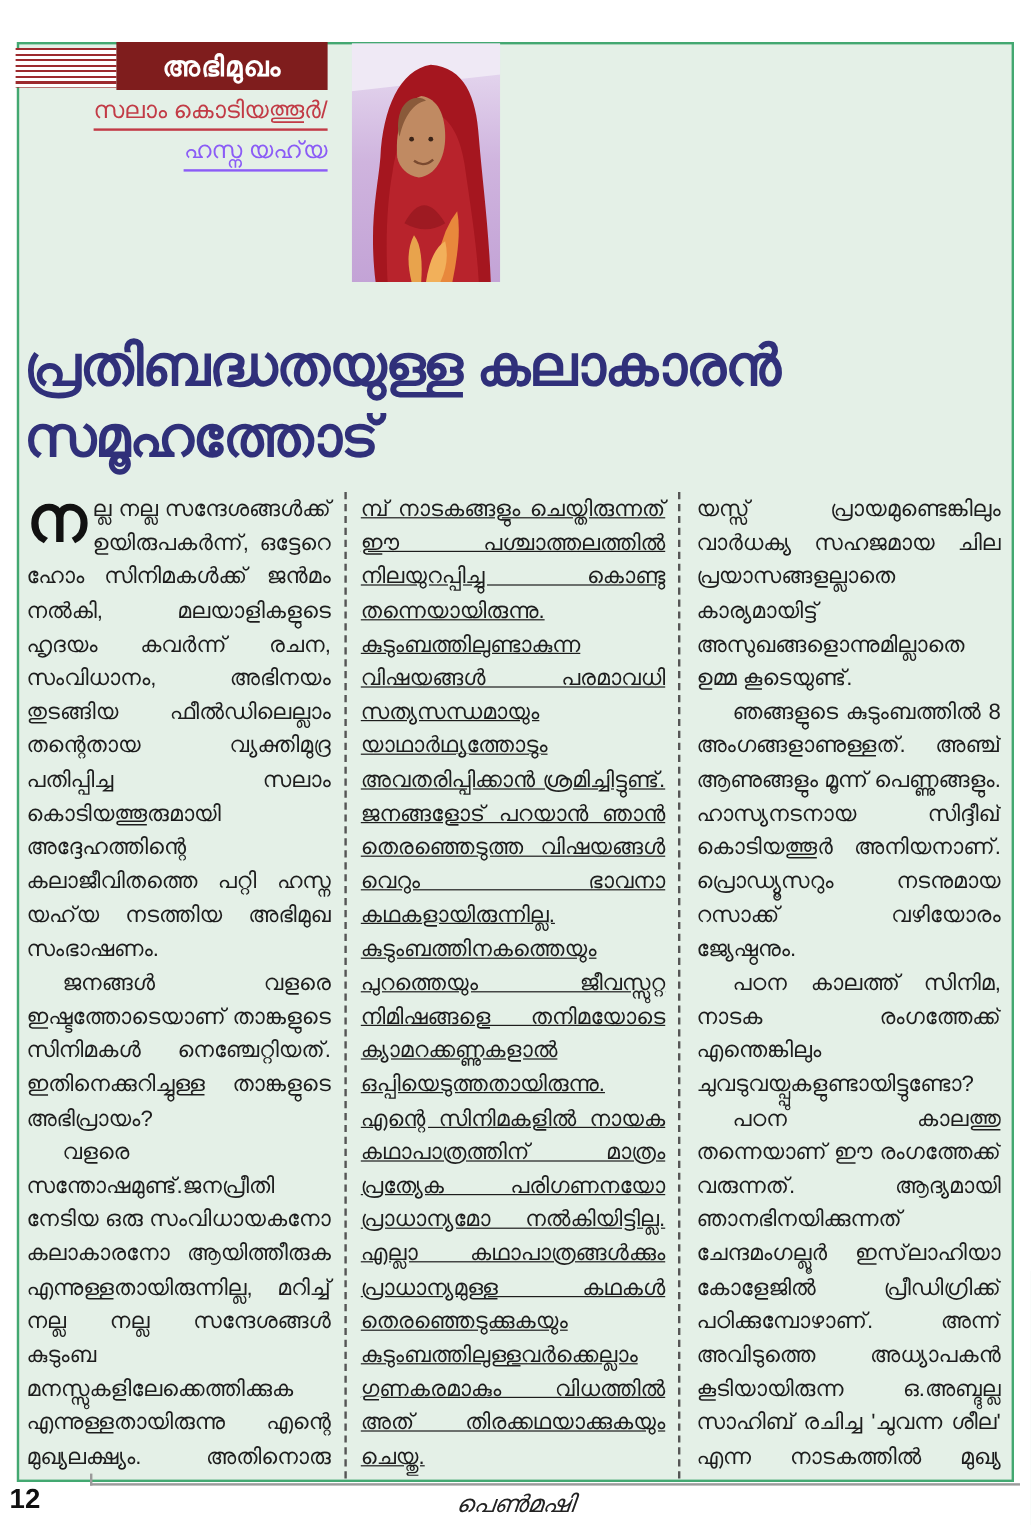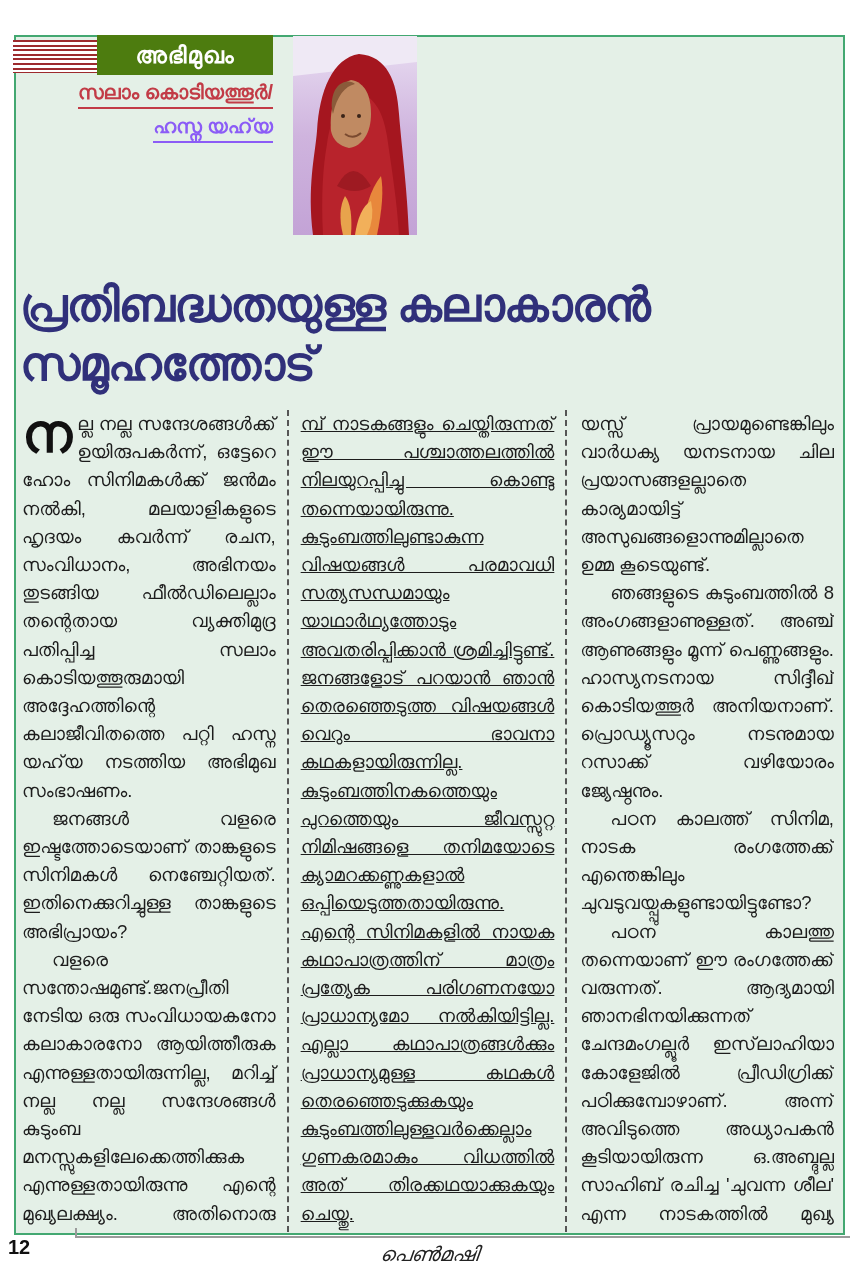--- a/index.html
+++ b/index.html
@@ -13,27 +13,27 @@
     position:absolute; left:14px; top:35px; width:831px; height:1200px;
     background:#e4f0e7;
     border:2px solid #43a871;
   }
   .stripes {
     position:absolute; left:13px; top:40px; width:84px; height:33px;
     background:repeating-linear-gradient(to bottom, #9d2a2e 0 2px, #ffffff 2px 4.6px);
   }
   .section-label {
     position:absolute; left:97px; top:35px; width:176px; height:40px;
-    background:#4d7c0f; color:#ffffff;
+    background:#7f1d1d; color:#ffffff;
     display:flex; align-items:center; justify-content:center;
     font-weight:bold; font-size:23px; letter-spacing:1px;
   }
   .byline {
     position:absolute; left:40px; top:80px; width:233px;
-    text-align:right; font-weight:bold; font-size:20px; line-height:24px;
+    text-align:right; font-weight:normal; font-size:20px; line-height:24px;
   }
   .byline .bl-line { display:inline-block; border-bottom:2px solid currentColor; padding-bottom:3px; margin-bottom:5px; }
   .byline .l1 { color:#c23b46; }
   .byline .l2 { color:#8b5cf6; }
   .photo {
     position:absolute; left:293px; top:36px; width:124px; height:199px;
     overflow:hidden;
   }
   .photo svg { display:block; }
   .headline {
@@ -55,21 +55,21 @@
   .col-3 { border-left:2px dashed #555; padding-left:13px; }
   .col p { margin:0; text-indent:30px; }
   .col p.flush { text-indent:0; }
   .col p.q { }
   .dropcap {
     float:left; font-size:54px; line-height:44px; font-weight:bold;
     margin:1px 5px 0 0; color:#111;
   }
   .page-number {
     position:absolute; left:8px; top:1236px;
-    font-weight:bold; font-size:20px; color:#101010;
+    font-weight:bold; font-size:23px; color:#101010;
   }
   .footer-rule {
     position:absolute; left:75px; top:1236px; width:775px; height:2px;
     background:#9a9a9a;
   }
   .footer-rule-tick {
     position:absolute; left:75px; top:1228px; width:2px; height:10px;
     background:#9a9a9a;
   }
   .magazine-title {
@@ -130,21 +130,21 @@
     <p class="q">ജനങ്ങൾ വളരെ ഇഷ്ടത്തോടെയാണ് താങ്കളുടെ സിനിമകൾ നെഞ്ചേറ്റിയത്. ഇതിനെക്കുറിച്ചുള്ള താങ്കളുടെ അഭിപ്രായം?</p>
     <p>വളരെ സന്തോഷമുണ്ട്.ജനപ്രീതി നേടിയ ഒരു സംവിധായകനോ കലാകാരനോ ആയിത്തീരുക എന്നുള്ളതായിരുന്നില്ല, മറിച്ച് നല്ല നല്ല സന്ദേശങ്ങൾ കുടുംബ മനസ്സുകളിലേക്കെത്തിക്കുക എന്നുള്ളതായിരുന്നു എന്റെ മുഖ്യലക്ഷ്യം. അതിനൊരു പ്ലാറ്റ്ഫോം എന്ന നിലയിലായിരുന്നു ഞാനീ മാധ്യമത്തെ സെലക്ട് ചെയ്തത്. തികഞ്ഞ കാർത്തവ്യബോധത്തോടെ കഴിയും വിധം അത് നിർവ്വഹിക്കാൻ കഴിഞ്ഞു എന്ന് ഞാൻ വിശ്വസിക്കുന്നു. കുടുംബമെന്ന സംവിധാനം അതിന്റെ എല്ലാ വിധ മഹിമയോടും കൂടി നിലനിൽക്കുമ്പോഴാണല്ലോ ഒരു സമൂഹത്തിന് നിലനിൽപ്പുള്ളത്.</p>
 
   </div>
   <div class="col col-2">
     <p class="flush">മ്പ് നാടകങ്ങളും ചെയ്തിരുന്നത് ഈ പശ്ചാത്തലത്തിൽ നിലയുറപ്പിച്ചു കൊണ്ടു തന്നെയായിരുന്നു. കുടുംബത്തിലുണ്ടാകുന്ന വിഷയങ്ങൾ പരമാവധി സത്യസന്ധമായും യാഥാർഥ്യത്തോടും അവതരിപ്പിക്കാൻ ശ്രമിച്ചിട്ടുണ്ട്. ജനങ്ങളോട് പറയാൻ ഞാൻ തെരഞ്ഞെടുത്ത വിഷയങ്ങൾ വെറും ഭാവനാ കഥകളായിരുന്നില്ല. കുടുംബത്തിനകത്തെയും പുറത്തെയും ജീവസ്സുറ്റ നിമിഷങ്ങളെ തനിമയോടെ ക്യാമറക്കണ്ണുകളാൽ ഒപ്പിയെടുത്തതായിരുന്നു. എന്റെ സിനിമകളിൽ നായക കഥാപാത്രത്തിന് മാത്രം പ്രത്യേക പരിഗണനയോ പ്രാധാന്യമോ നൽകിയിട്ടില്ല. എല്ലാ കഥാപാത്രങ്ങൾക്കും പ്രാധാന്യമുള്ള കഥകൾ തെരഞ്ഞെടുക്കുകയും കുടുംബത്തിലുള്ളവർക്കെല്ലാം ഗുണകരമാകും വിധത്തിൽ അത് തിരക്കഥയാക്കുകയും ചെയ്തു.</p>
     <p>ജനങ്ങൾ ഇതിനു നൽകിയ സ്വീകാര്യത നേരിട്ടനുഭവിക്കാൻ കഴിഞ്ഞതിൽ ഞാൻ വളരെ സന്തോഷവാനാണ്. എന്റെ ജീവിതത്തിലെ ഒട്ടേറെ സമയം ഇതിനു വേണ്ടി ചെലവഴിക്കപ്പെട്ടതിൽ തികഞ്ഞ ചാരിതാർഥ്യവുമുണ്ട്.</p>
 
   </div>
   <div class="col col-3">
-    <p class="flush">യസ്സ് പ്രായമുണ്ടെങ്കിലും വാർധക്യ യനടനായ ചില പ്രയാസങ്ങളല്ലാതെ കാര്യമായിട്ട് അസുഖങ്ങളൊന്നുമില്ലാതെ ഉമ്മ കൂടെയുണ്ട്.</p>
+    <p class="flush">യസ്സ് പ്രായമുണ്ടെങ്കിലും വാർധക്യ സഹജമായ ചില പ്രയാസങ്ങളല്ലാതെ കാര്യമായിട്ട് അസുഖങ്ങളൊന്നുമില്ലാതെ ഉമ്മ കൂടെയുണ്ട്.</p>
     <p>ഞങ്ങളുടെ കുടുംബത്തിൽ 8 അംഗങ്ങളാണുള്ളത്. അഞ്ച് ആണുങ്ങളും മൂന്ന് പെണ്ണുങ്ങളും. ഹാസ്യനടനായ സിദ്ദീഖ് കൊടിയത്തൂർ അനിയനാണ്. പ്രൊഡ്യൂസറും നടനുമായ റസാക്ക് വഴിയോരം ജ്യേഷ്ഠനും.</p>
     <p class="q">പഠന കാലത്ത് സിനിമ, നാടക രംഗത്തേക്ക് എന്തെങ്കിലും ചുവടുവയ്പ്പുകളുണ്ടായിട്ടുണ്ടോ?</p>
     <p>പഠന കാലത്തു തന്നെയാണ് ഈ രംഗത്തേക്ക് വരുന്നത്. ആദ്യമായി ഞാനഭിനയിക്കുന്നത് ചേന്ദമംഗല്ലൂർ ഇസ്‌ലാഹിയാ കോളേജിൽ പ്രീഡിഗ്രിക്ക് പഠിക്കുമ്പോഴാണ്. അന്ന് അവിടുത്തെ അധ്യാപകൻ കൂടിയായിരുന്ന ഒ.അബ്ദുല്ല സാഹിബ് രചിച്ച 'ചുവന്ന ശീല' എന്ന നാടകത്തിൽ മുഖ്യ റോളിലഭിനയിക്കാൻ അവസരം കിട്ടി. കോളേജിന്റെ ജൂബിലി ആഘോഷമായിരുന്നു. ആ നാടകത്തിലെ അഭിനയത്തിന് മികച്ച നടനുള്ള അവാർഡ് കിട്ടി. തുടർന്നുള്ള വർഷം പ്രീഡിഗ്രി സെക്കന്റ് ഇയറിന് പഠിക്കുമ്പോൾ ഞാൻ ആദ്യമായി ഒരു നാടകം രചിച്ചു. 'കാത്തിരുന്ന നിക്കാഹ്' എന്നായിരുന്നു ആ നാടകത്തിന്റെ പേര്. സം</p>
   </div>
 </div>
 
 <div class="page-number">12</div>
 <div class="footer-rule"></div>
 <div class="footer-rule-tick"></div>
 <div class="magazine-title">പെൺമഷി</div>

